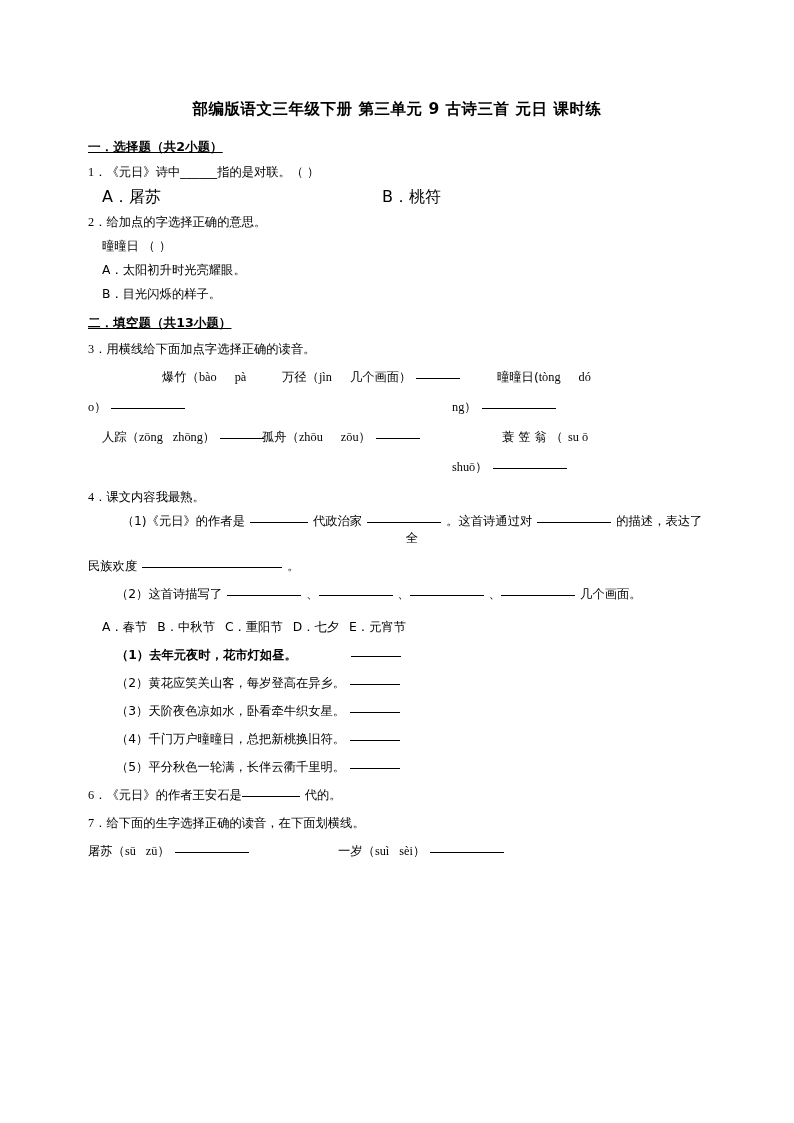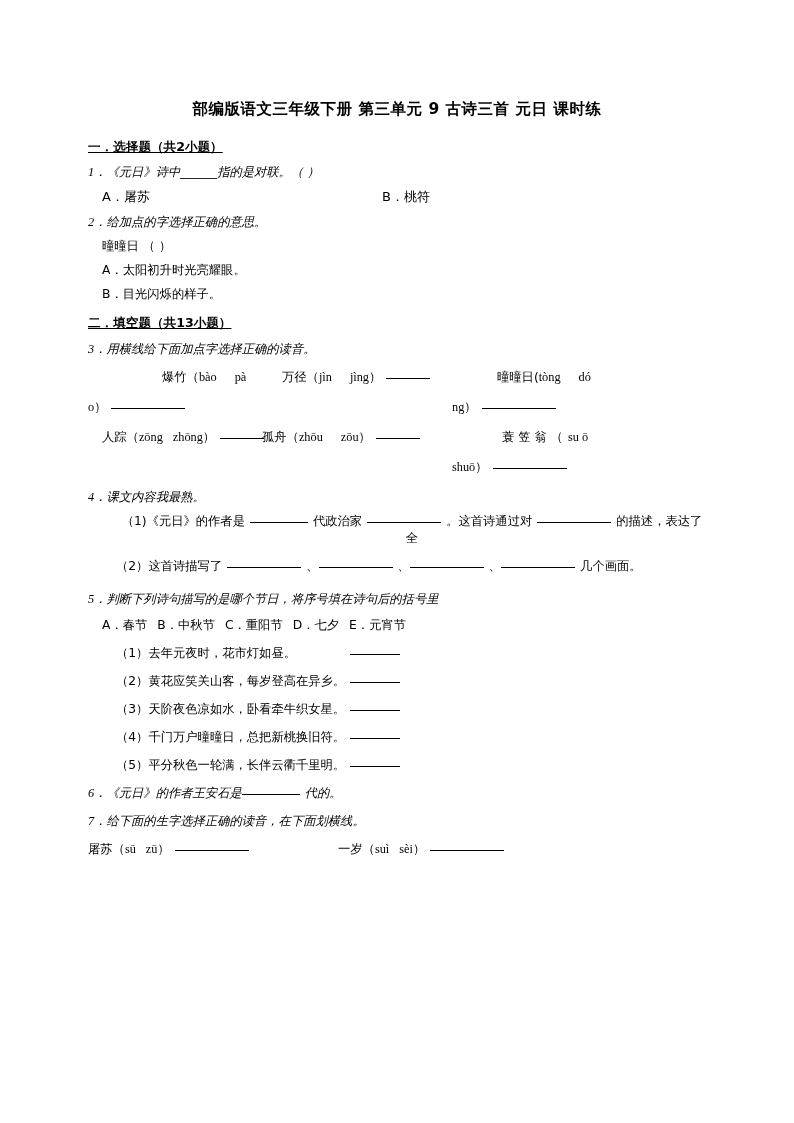--- a/index.html
+++ b/index.html
@@ -49,33 +49,32 @@
     text-decoration: none;
   }
   .section-head .u {
     text-decoration: underline;
   }
   .q {
     font-family: "DejaVu Sans", "Liberation Sans", sans-serif;
     font-size: 12.3px;
     line-height: 17px;
     margin: 0 0 7px 0;
-    font-style: italic;
   }
   .q-line {
     font-family: "DejaVu Sans", "Liberation Sans", sans-serif;
     font-size: 12.3px;
     line-height: 17px;
     margin: 0 0 7px 0;
     padding-left: 14px;
   }
   .opt-row {
     display: flex;
     padding-left: 14px;
-    font-size: 13px;
+    font-size: 16px;
     line-height: 17px;
     margin: 0 0 9px 0;
     font-family: "DejaVu Sans", "Liberation Sans", sans-serif;
   }
   .opt-a { width: 280px; }
   .lat {
     font-family: "Liberation Serif", "DejaVu Serif", serif;
   }
   .blank-s { display: inline-block; width: 44px; border-bottom: 1px solid #000; vertical-align: 2px; }
   .blank-m { display: inline-block; width: 58px; border-bottom: 1px solid #000; vertical-align: 2px; }
@@ -135,21 +134,21 @@
     <div class="q-line" style="margin-bottom:11px;">B．目光闪烁的样子。</div>
 
     <div class="section-head" style="margin-bottom:10px;"><span class="u">二．填空题（共13小题）</span></div>
 
     <div class="q" style="margin-bottom:4px;"><span class="num">3．</span><span>用横线给下面加点字选择正确的读音。</span></div>
 
     <div class="py-block">
 
       <div class="py-row">
         <span class="py-item" style="left:60px;"><span>爆竹（</span><span class="lat">bào</span><span class="sp-wide"></span><span class="lat">pà</span></span>
-        <span class="py-item" style="left:180px;"><span>万径（</span><span class="lat">jìn</span><span class="sp-wide"></span><span class="lat">jìng）</span><span class="sp-nar"></span><span class="blank-s"></span></span>
+        <span class="py-item" style="left:180px;"><span>万径（</span><span class="lat">jìn</span><span class="sp-wide"></span><span class="lat">几个画面）</span><span class="sp-nar"></span><span class="blank-s"></span></span>
         <span class="py-item" style="left:395px;"><span>曈曈日(</span><span class="lat">tòng</span><span class="sp-wide"></span><span class="lat">dó</span></span>
       </div>
 
       <div class="py-row">
         <span class="py-item" style="left:-14px;"><span class="lat">o）</span><span class="sp-nar"></span><span class="blank-l"></span></span>
         <span class="py-item" style="left:350px;"><span class="lat">ng）</span><span class="sp-nar"></span><span class="blank-l"></span></span>
       </div>
 
       <div class="py-row">
         <span class="py-item" style="left:160px;"><span>孤舟（</span><span class="lat">zhōu</span><span class="sp-wide"></span><span class="lat">zōu）</span><span class="sp-nar"></span><span class="blank-s"></span></span>
@@ -160,28 +159,28 @@
       <div class="py-row">
         <span class="py-item" style="left:350px;"><span class="lat">shuō）</span><span class="sp-nar"></span><span class="blank-l"></span></span>
       </div>
 
     </div>
 
     <div class="q"><span class="num">4．</span><span>课文内容我最熟。</span></div>
 
     <div class="sub" style="margin-bottom:11px;text-align:center;"><span>（1)《元日》的作者是</span><span class="sp-nar"></span><span class="blank-m"></span><span class="sp-nar"></span><span>代政治家</span><span class="sp-nar"></span><span class="blank-l"></span><span class="sp-nar"></span><span>。这首诗通过对</span><span class="sp-nar"></span><span class="blank-l"></span><span class="sp-nar"></span><span>的描述，表达了全</span></div>
 
+    <div class="sub sub-cont" style="margin-bottom:11px;"><span>民族欢度</span><span class="sp-nar"></span><span class="blank-xl"></span><span class="sp-nar"></span><span>。</span></div>
 
     <div class="sub" style="margin-bottom:16px;"><span>（2）这首诗描写了</span><span class="sp-nar"></span><span class="blank-l"></span><span class="sp-nar"></span><span>、</span><span class="blank-l"></span><span class="sp-nar"></span><span>、</span><span class="blank-l"></span><span class="sp-nar"></span><span>、</span><span class="blank-l"></span><span class="sp-nar"></span><span>几个画面。</span></div>
 
-    <div class="q" style="margin-bottom:9px;"><span class="num">5．</span><span>判断下列诗句描写的是哪个节日，将序号填在诗句后的括号里</span></div>
 
     <div class="q-line" style="margin-bottom:11px;"><span>A．春节</span><span class="sp-mid"></span><span>B．中秋节</span><span class="sp-mid"></span><span>C．重阳节</span><span class="sp-mid"></span><span>D．七夕</span><span class="sp-mid"></span><span>E．元宵节</span></div>
 
-    <div class="sub" style="margin-bottom:11px;"><span>（1）去年元夜时，花市灯如昼。</span><span class="sp-wide"></span><span class="sp-wide"></span><span class="sp-wide"></span><span class="blank-inline"></span></div>
+    <div class="sub" style="margin-bottom:11px;font-weight:bold;"><span>（1）去年元夜时，花市灯如昼。</span><span class="sp-wide"></span><span class="sp-wide"></span><span class="sp-wide"></span><span class="blank-inline"></span></div>
     <div class="sub" style="margin-bottom:11px;"><span>（2）黄花应笑关山客，每岁登高在异乡。</span><span class="sp-nar"></span><span class="blank-inline"></span></div>
     <div class="sub" style="margin-bottom:11px;"><span>（3）天阶夜色凉如水，卧看牵牛织女星。</span><span class="sp-nar"></span><span class="blank-inline"></span></div>
     <div class="sub" style="margin-bottom:11px;"><span>（4）千门万户曈曈日，总把新桃换旧符。</span><span class="sp-nar"></span><span class="blank-inline"></span></div>
     <div class="sub" style="margin-bottom:11px;"><span>（5）平分秋色一轮满，长伴云衢千里明。</span><span class="sp-nar"></span><span class="blank-inline"></span></div>
 
     <div class="q" style="margin-bottom:11px;"><span class="num">6．</span><span>《元日》的作者王安石是</span><span class="blank-m"></span><span class="sp-nar"></span><span>代的。</span></div>
 
     <div class="q" style="margin-bottom:11px;"><span class="num">7．</span><span>给下面的生字选择正确的读音，在下面划横线。</span></div>
 
     <div class="sub" style="position:relative;">

